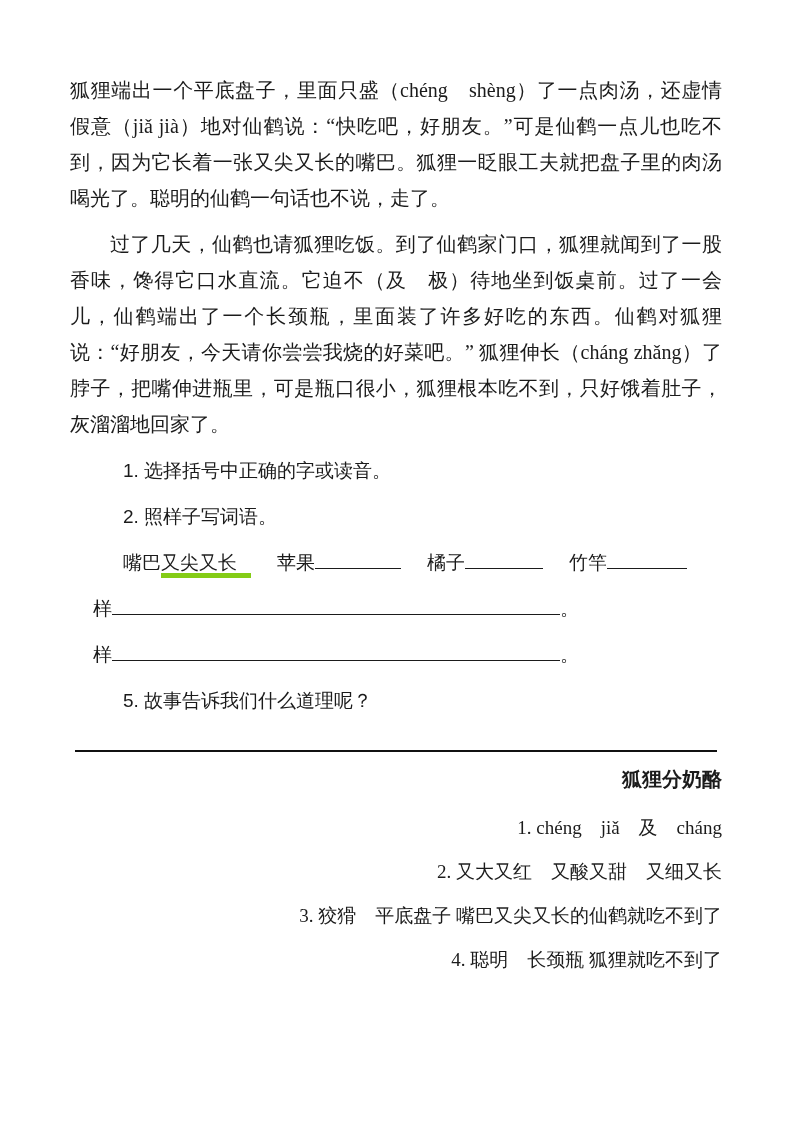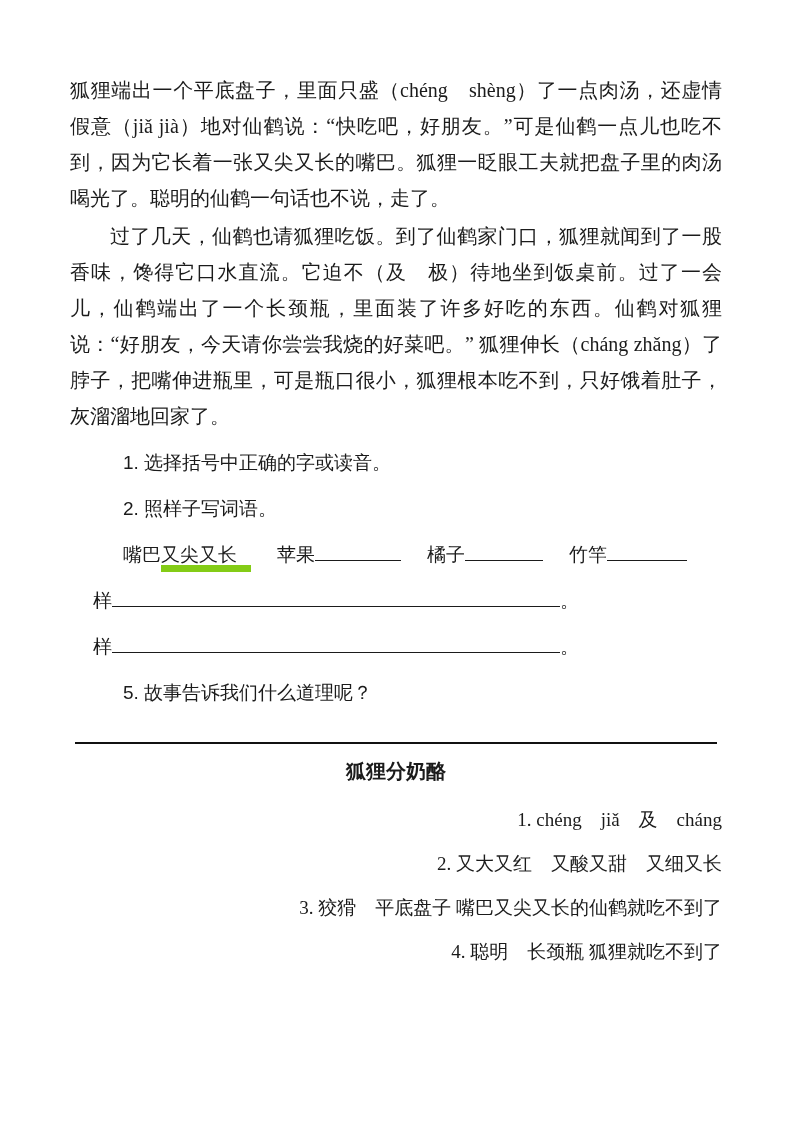--- a/index.html
+++ b/index.html
@@ -16,21 +16,21 @@
     overflow: hidden;
   }
   
   .story {
     font-size: 20px;
     line-height: 36px;
     text-align: justify;
     font-family: "Liberation Serif", serif;
   }
   .story p { margin: 0; }
-  .story p.indent { text-indent: 2em; margin-top: 2px; }
+  .story p.indent { text-indent: 2em; margin-top: 10px; }
 
   
   .questions {
     margin-top: 6px;
     font-size: 19px;
     line-height: 46px;
     margin-left: 23px;
   }
   .qline { white-space: nowrap; }
   .qline.indent { padding-left: 30px; }
@@ -43,38 +43,38 @@
   }
   .w96  { width: 96px; }
   .w112 { width: 112px; }
   .w86  { width: 86px; }
   .w78  { width: 78px; }
   .w80  { width: 80px; }
   .wlong{ width: 448px; }
   .gap  { display: inline-block; width: 26px; }
 
   .underlined {
-    border-bottom: 7px solid #84cc16;
+    border-bottom: 5px solid #84cc16;
     padding-right: 14px;
   }
 
   
   .divider {
     border: none;
     border-top: 2px solid #111111;
     margin: 26px 5px 0 5px;
   }
 
   
   .answers {
     font-family: "Liberation Serif", serif;
     font-size: 19px;
   }
   .answers-title {
-    text-align: center;
+    text-align: right;
     font-weight: bold;
     font-size: 20px;
     line-height: 30px;
     margin-top: 12px;
     font-family: "Liberation Sans", sans-serif;
   }
   .aline { line-height: 44px; white-space: pre-wrap; text-align: right; }
   .answers-list { margin-top: 12px; }
 </style>
 </head>

